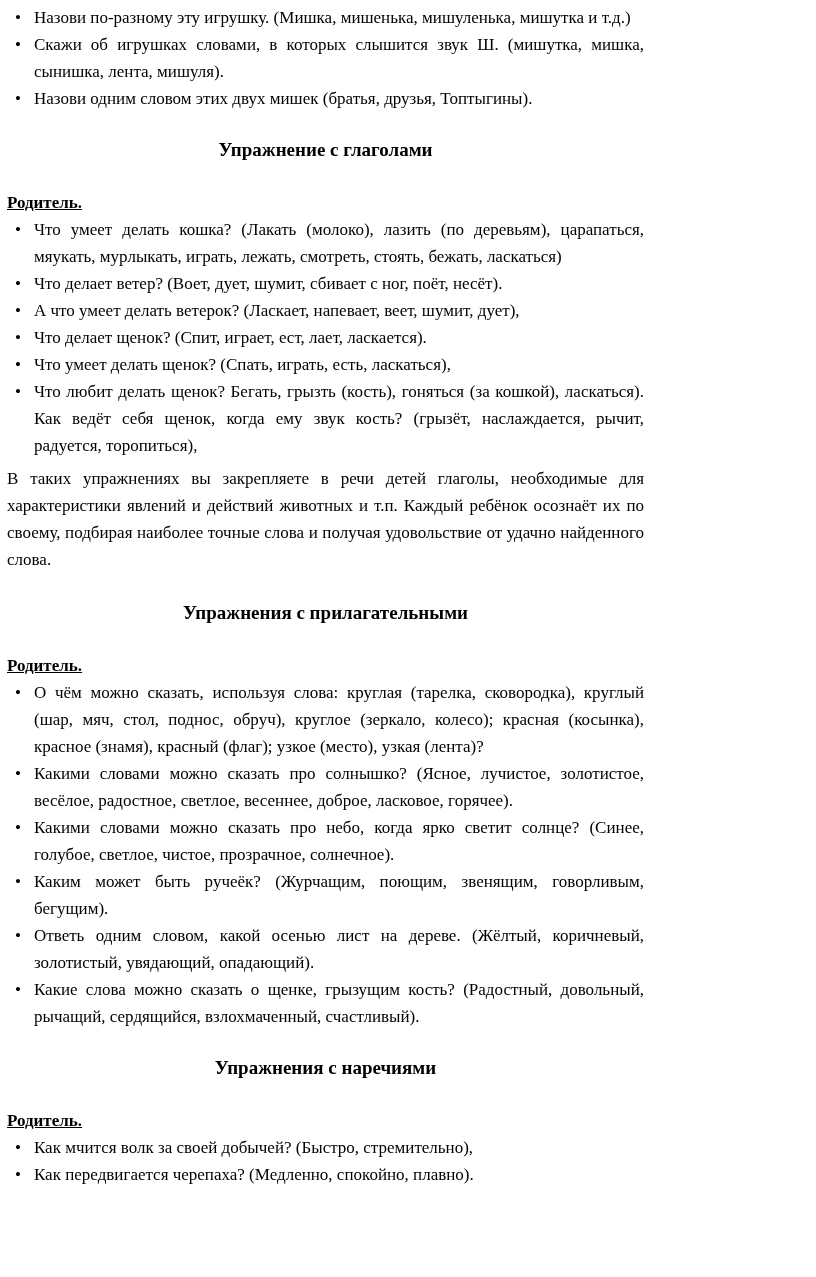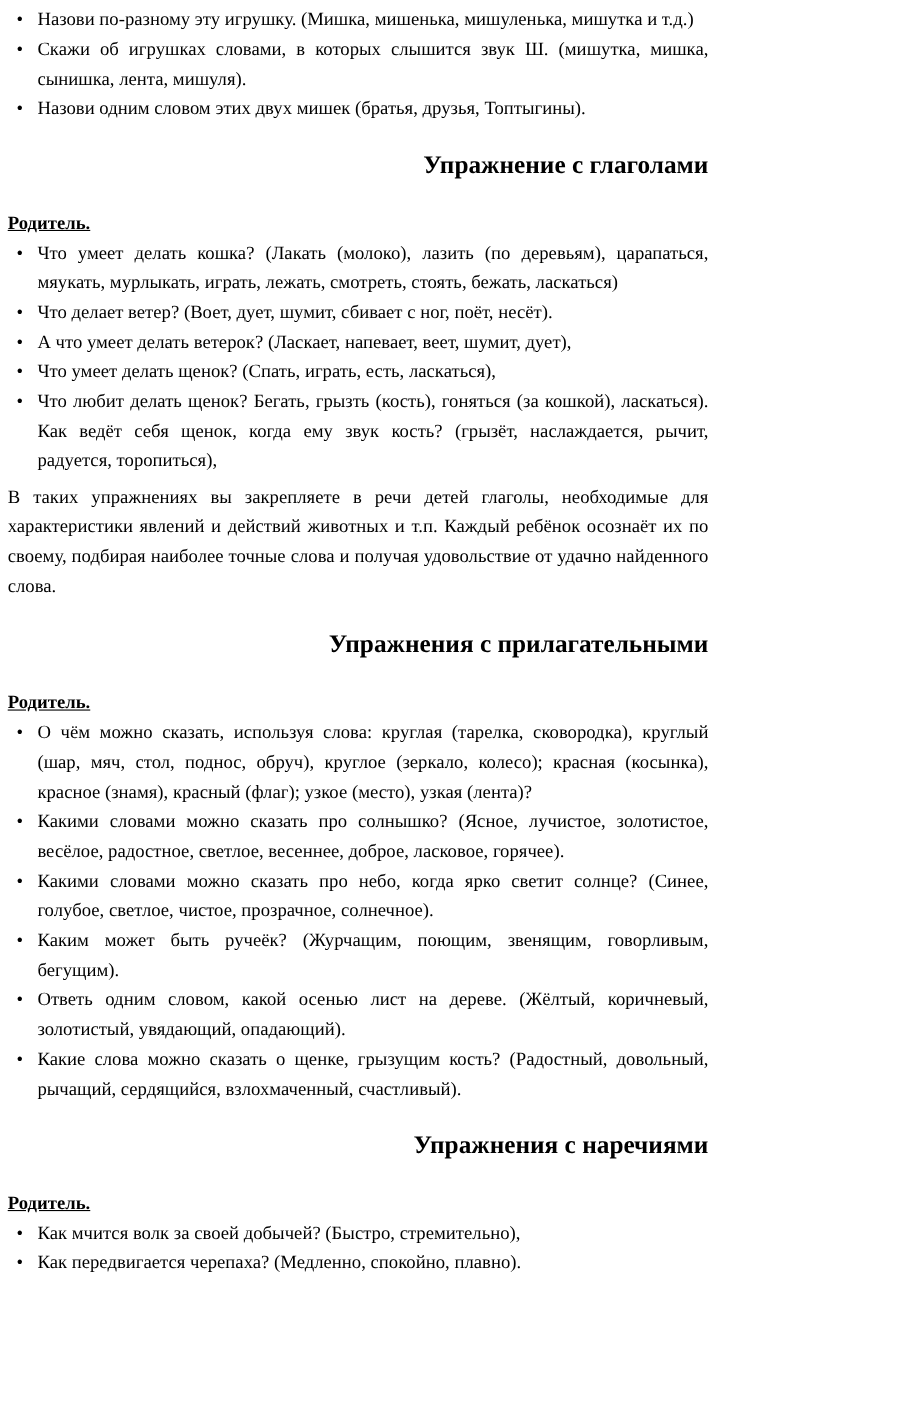--- a/index.html
+++ b/index.html
@@ -30,23 +30,23 @@
     text-align: justify;
   }
   ul.blist li::before {
     content: "\2022";
     position: absolute;
     left: 8px;
     top: 0;
   }
   .heading {
     font-weight: bold;
-    font-size: 23px;
+    font-size: 19px;
     margin: 24px 0 26px 0;
-    text-align: right;
+    text-align: center;
   }
   .label {
     font-weight: bold;
     text-decoration: underline;
     margin: 0;
     text-align: left;
   }
   .para {
     margin: 6px 0 26px 0;
     text-align: justify;
@@ -64,20 +64,21 @@
   </ul>
 
   <h2 class="heading">Упражнение с глаголами</h2>
 
   <p class="label">Родитель.</p>
 
   <ul class="blist">
     <li>Что умеет делать кошка? (Лакать (молоко), лазить (по деревьям), царапаться, мяукать, мурлыкать, играть, лежать, смотреть, стоять, бежать, ласкаться)</li>
     <li>Что делает ветер? (Воет, дует, шумит, сбивает с ног, поёт, несёт).</li>
     <li>А что умеет делать ветерок? (Ласкает, напевает, веет, шумит, дует),</li>
+    <li>Что делает щенок? (Спит, играет, ест, лает, ласкается).</li>
     <li>Что умеет делать щенок? (Спать, играть, есть, ласкаться),</li>
     <li>Что любит делать щенок? Бегать, грызть (кость), гоняться (за кошкой), ласкаться). Как ведёт себя щенок, когда ему звук кость? (грызёт, наслаждается, рычит, радуется, торопиться),</li>
   </ul>
 
   <p class="para">В таких упражнениях вы закрепляете в речи детей глаголы, необходимые для характеристики явлений и действий животных и т.п. Каждый ребёнок осознаёт их по своему, подбирая наиболее точные слова и получая удовольствие от удачно найденного слова.</p>
 
   <h2 class="heading">Упражнения с прилагательными</h2>
 
   <p class="label">Родитель.</p>
 

